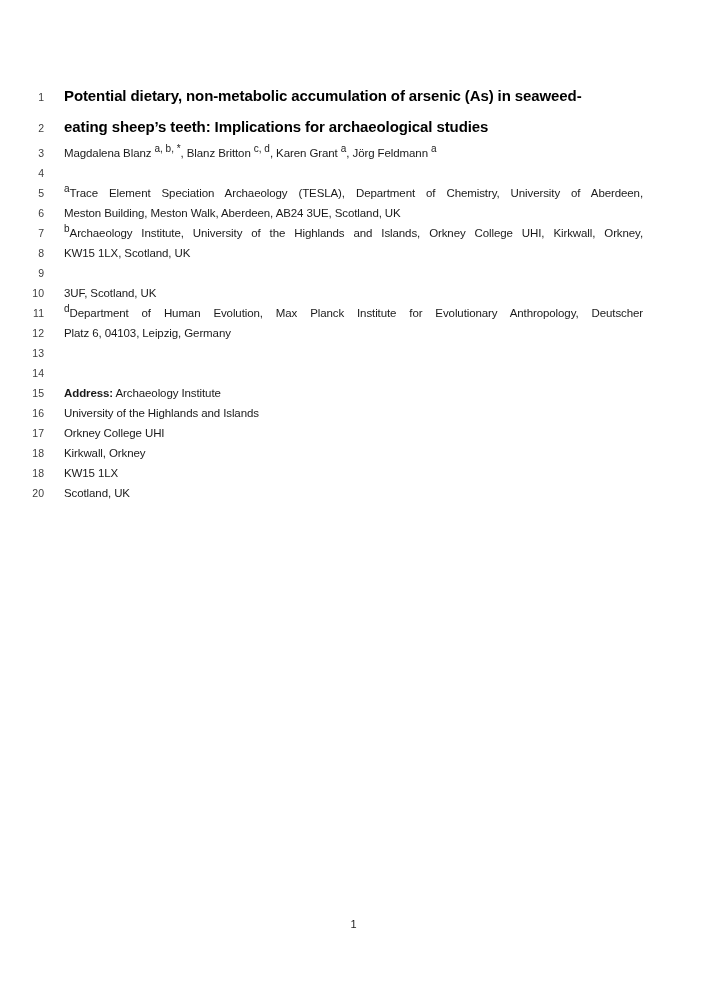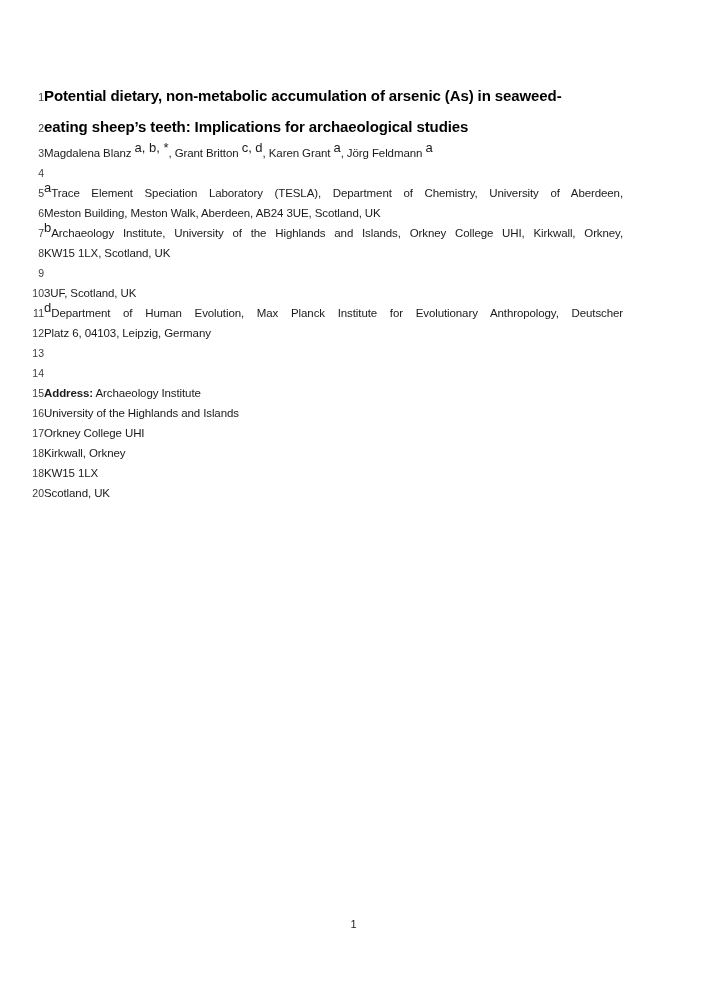--- a/index.html
+++ b/index.html
@@ -39,32 +39,33 @@
     flex: none;
     width: 44px;
     text-align: right;
     font-size: 10.5px;
     font-weight: 400;
     color: #3d3d3d;
     letter-spacing: 0;
   }
   .text {
     flex: none;
+    margin-left: 20px;
     width: 579px;
     white-space: nowrap;
   }
   .line.justify .text {
     white-space: normal;
     text-align: justify;
     text-align-last: justify;
     max-height: 20px;
     overflow: hidden;
   }
   .text sup {
-    font-size: 13px;
+    font-size: 10px;
     line-height: 0;
     vertical-align: super;
     letter-spacing: 0;
   }
   .text b {
     font-weight: 700;
     text-align: center;
   }
   .footer {
     position: absolute;
@@ -84,29 +85,29 @@
       <div class="line title">
         <span class="num">1</span>
         <span class="text"><span>Potential dietary, non-metabolic accumulation of arsenic (As) in seaweed-</span></span>
       </div>
       <div class="line title">
         <span class="num">2</span>
         <span class="text"><span>eating sheep’s teeth: Implications for archaeological studies</span></span>
       </div>
       <div class="line">
         <span class="num">3</span>
-        <span class="text"><span>Magdalena Blanz </span><sup>a, b, *</sup><span>, Grant Britton </span><sup>c, d</sup><span>, Karen Grant </span><sup>a</sup><span>, Jörg Feldmann </span><sup>a</sup></span>
+        <span class="text"><span>Magdalena Blanz </span><sup>a, b, *</sup><span>, Blanz Britton </span><sup>c, d</sup><span>, Karen Grant </span><sup>a</sup><span>, Jörg Feldmann </span><sup>a</sup></span>
       </div>
       <div class="line">
         <span class="num">4</span>
         <span class="text"></span>
       </div>
       <div class="line justify">
         <span class="num">5</span>
-        <span class="text"><sup>a</sup><span>Trace Element Speciation Laboratory (TESLA), Department of Chemistry, University of Aberdeen,</span></span>
+        <span class="text"><sup>a</sup><span>Trace Element Speciation Archaeology (TESLA), Department of Chemistry, University of Aberdeen,</span></span>
       </div>
       <div class="line">
         <span class="num">6</span>
         <span class="text"><span>Meston Building, Meston Walk, Aberdeen, AB24 3UE, Scotland, UK</span></span>
       </div>
       <div class="line justify">
         <span class="num">7</span>
         <span class="text"><sup>b</sup><span>Archaeology Institute, University of the Highlands and Islands, Orkney College UHI, Kirkwall, Orkney,</span></span>
       </div>
       <div class="line">

